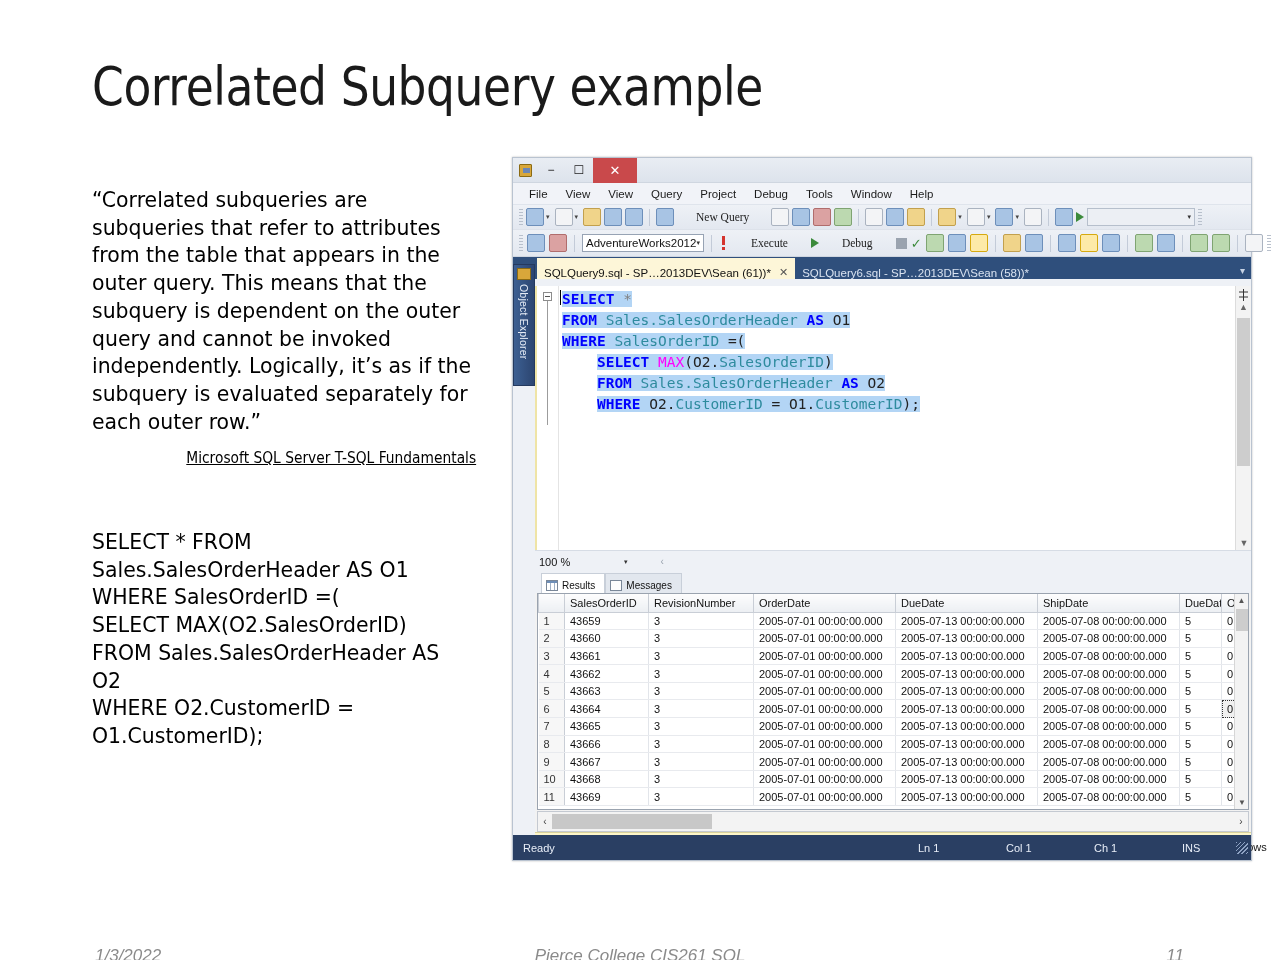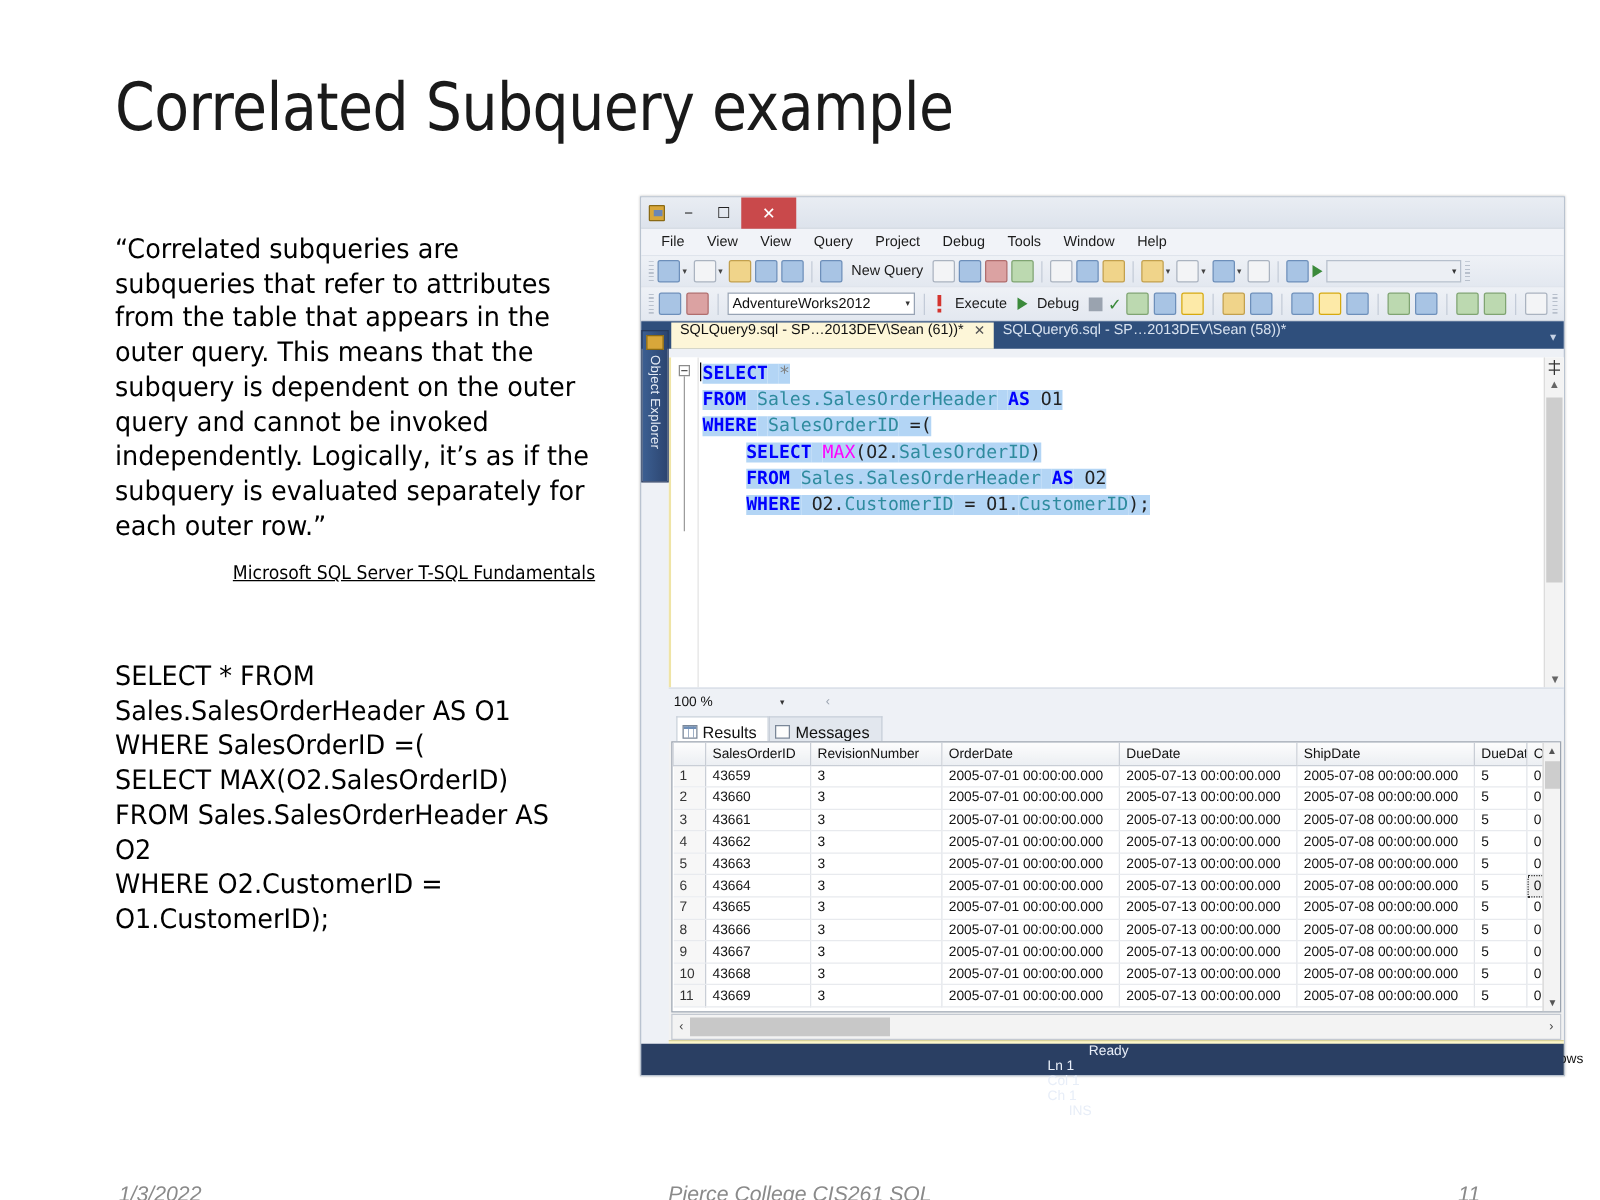--- a/index.html
+++ b/index.html
@@ -103,21 +103,21 @@
     width:18px; height:18px; flex:none; border-radius:2px; position:relative;
     background:#cbd5e4; border:1px solid #9fb0c6;
   }
   .tbtn.y  { background:#f0d48a; border-color:#c2a04e; }
   .tbtn.g  { background:#bcd9b0; border-color:#7fa472; }
   .tbtn.b  { background:#a8c4e4; border-color:#6d8fba; }
   .tbtn.w  { background:#f3f4f6; border-color:#aab3c0; }
   .tbtn.r  { background:#dba2a2; border-color:#b06d6d; }
   .tbtn.sel{ background:#fdeaa8; border:1px solid #d6a90f; }
   .tsep { width:1px; height:17px; background:#c3cbd8; margin:0 3px; flex:none; }
-  .tlabel { font-size:11.5px; color:#1b1b1b; white-space:nowrap; margin:0 4px; }
+  .tlabel { font-size:11.5px; color:#1b1b1b; white-space:nowrap; margin:0 19px;font-family:Liberation Serif, serif; }
   .tarrow { font-size:7px; color:#444; margin-left:-1px; margin-right:2px; }
   .tcombo {
     height:18px; width:150px; background:#fff; border:1px solid #97a3b4;
     display:flex; align-items:center; padding:0 3px; font-size:11.5px; color:#111;
   }
   .tcombo .cv { flex:1; white-space:nowrap; overflow:hidden; }
   .tcombo .ca { font-size:7px; color:#333; }
   .tcombo.empty { width:108px; background:#eceff4; border-color:#b6bfcc; }
   .play { width:0; height:0; border-left:8px solid #3b8a3b;
           border-top:5px solid transparent; border-bottom:5px solid transparent; flex:none; }
@@ -126,21 +126,21 @@
   .excl:after { content:""; position:absolute; left:3px; top:11px; width:3px; height:3px; background:#d4342e; }
   .stopsq { width:11px; height:11px; background:#9aa3af; flex:none; }
   .checkm { color:#3b8a3b; font-size:13px; flex:none; line-height:1; }
 
   
   .tabstrip {
     height:22px; background:#2f4f7c; display:flex; align-items:flex-end;
     padding-left:24px; position:relative;
   }
   .doctab {
-    height:21px; padding:0 7px; display:flex; align-items:flex-start;
+    height:21px; padding:0 7px; display:flex; align-items:flex-end;
     font-size:11.5px; color:#d8e2f0; white-space:nowrap;
   }
   .doctab.active { background:#fdf6d8; color:#111; }
   .doctab .x { margin-left:8px; font-size:11px; color:#555; }
   .tabstrip .chev { position:absolute; right:6px; bottom:3px; color:#c6d2e4; font-size:10px; }
 
   
   .oe-tab {
     position:absolute; left:0; top:106px; width:22px; height:122px;
     background:linear-gradient(90deg,#3c5f92,#2c4570);
@@ -201,21 +201,21 @@
   }
   .zcombo { width:54px; font-size:11px; color:#111; }
   .zarrow { font-size:7px; color:#333; margin-left:10px; }
   .zchev { font-size:10px; color:#9aa3af; margin-left:12px; }
 
   
   .respane { position:absolute; left:22px; top:414px; right:0; bottom:28px; background:#f2f2f2; }
   .restabs { height:21px; display:flex; align-items:flex-end; padding-left:6px; background:#eef1f6; }
   .restab {
     height:20px; padding:4px 9px 0 4px; display:flex; align-items:center; gap:4px;
-    font-size:13px; color:#111; border:1px solid #c8cfd9; border-bottom:none;
+    font-size:10px; color:#111; border:1px solid #c8cfd9; border-bottom:none;
     background:#e2e7ee;
   }
   .restab.active { background:#fff; }
   .restab .ic { width:12px; height:11px; border:1px solid #7a8798; background:#fff; }
   .restab .ic.grid { background:
       linear-gradient(#6f8fb8 0 2px, transparent 2px),
       repeating-linear-gradient(90deg,#fff 0 3px,#9fb0c6 3px 4px); }
   .restab .ic.msg  { background:#fdfdfd; position:relative; }
 
   .grid-wrap {
@@ -265,21 +265,21 @@
   .qstatus .ok {
     width:13px; height:13px; border-radius:50%; background:#4aa046; color:#fff;
     font-size:9px; line-height:13px; text-align:center; margin-right:5px; flex:none;
   }
   .qstatus .seg { padding:0 9px; white-space:nowrap; }
   .qstatus .vline { width:1px; height:13px; background:#c9c195; }
 
   .idestatus {
     position:absolute; left:0; bottom:0; width:100%; height:25px;
     background:#2a3f63; color:#e8eef8; font-size:11px;
-    display:flex; align-items:center;flex-direction:column;
+    display:flex; align-items:center;
   }
   .idestatus .ready { padding-left:10px; flex:1; }
   .idestatus .cell { width:88px; }
   .idestatus .ins { width:54px; }
   .idestatus .grip2 {
     width:12px; height:12px; margin-right:3px;
     background:repeating-linear-gradient(135deg,#8fa3c4 0 1px,transparent 1px 3px);
   }
 </style>
 </head>

